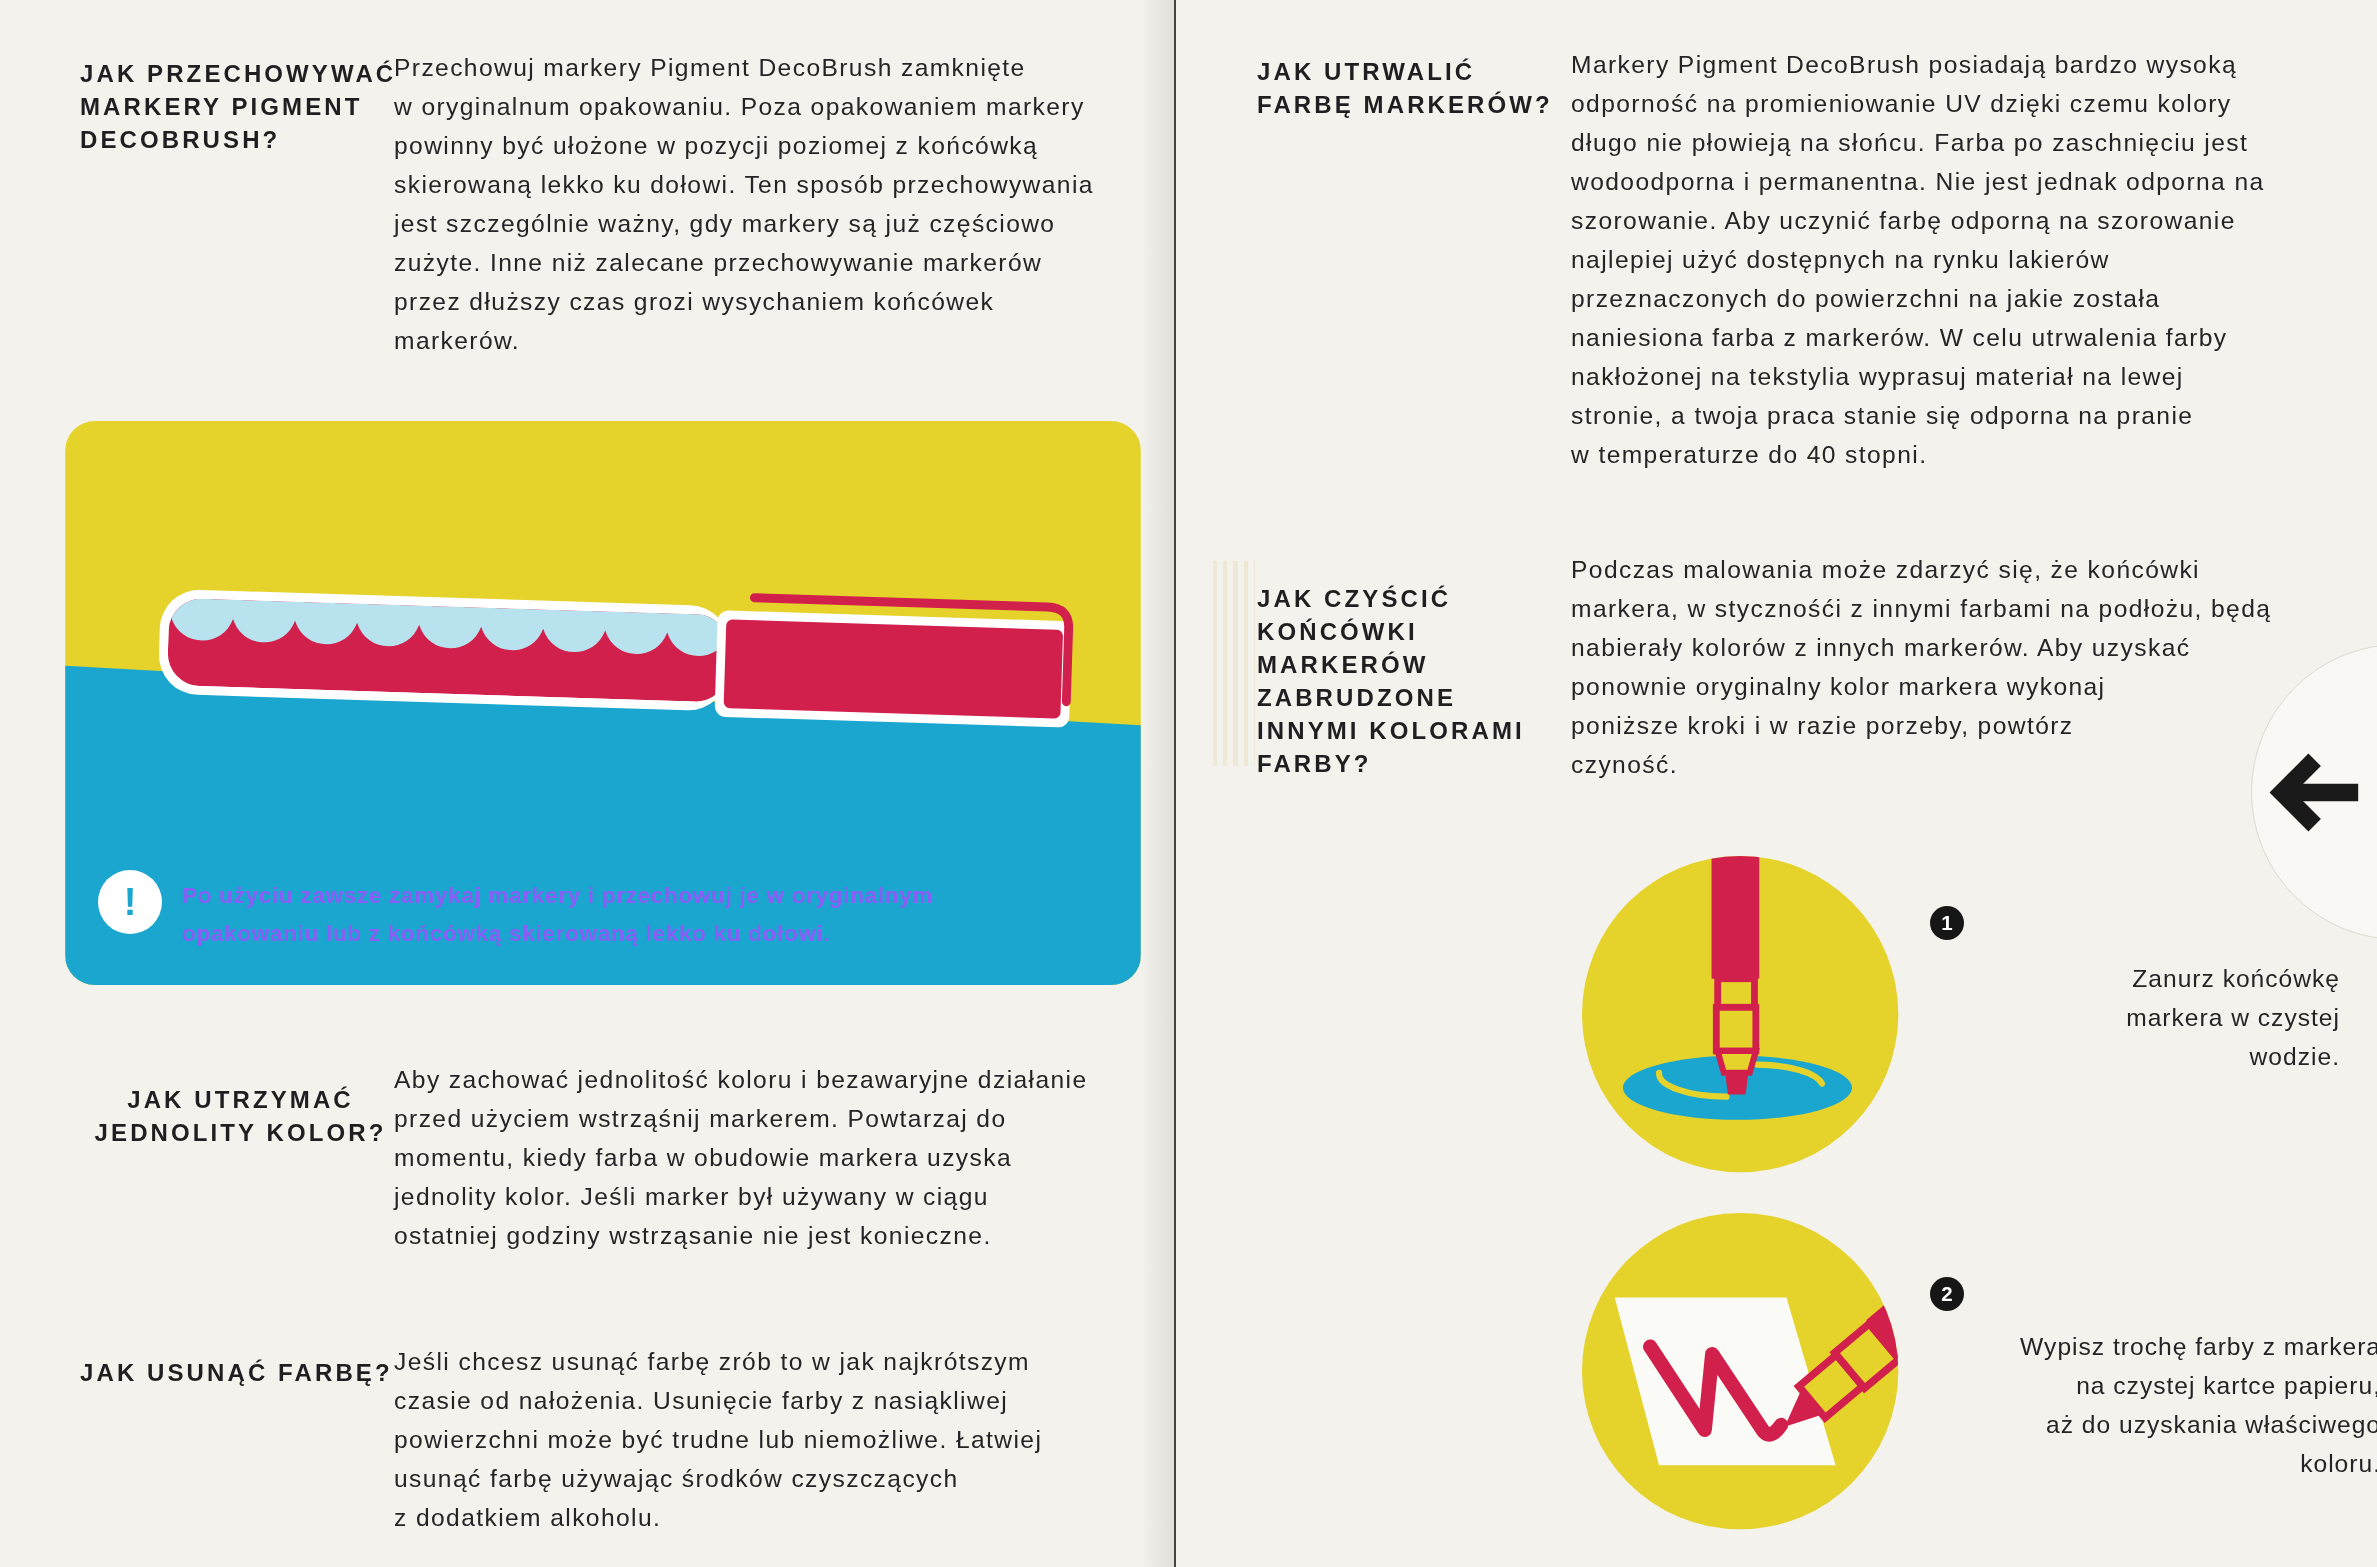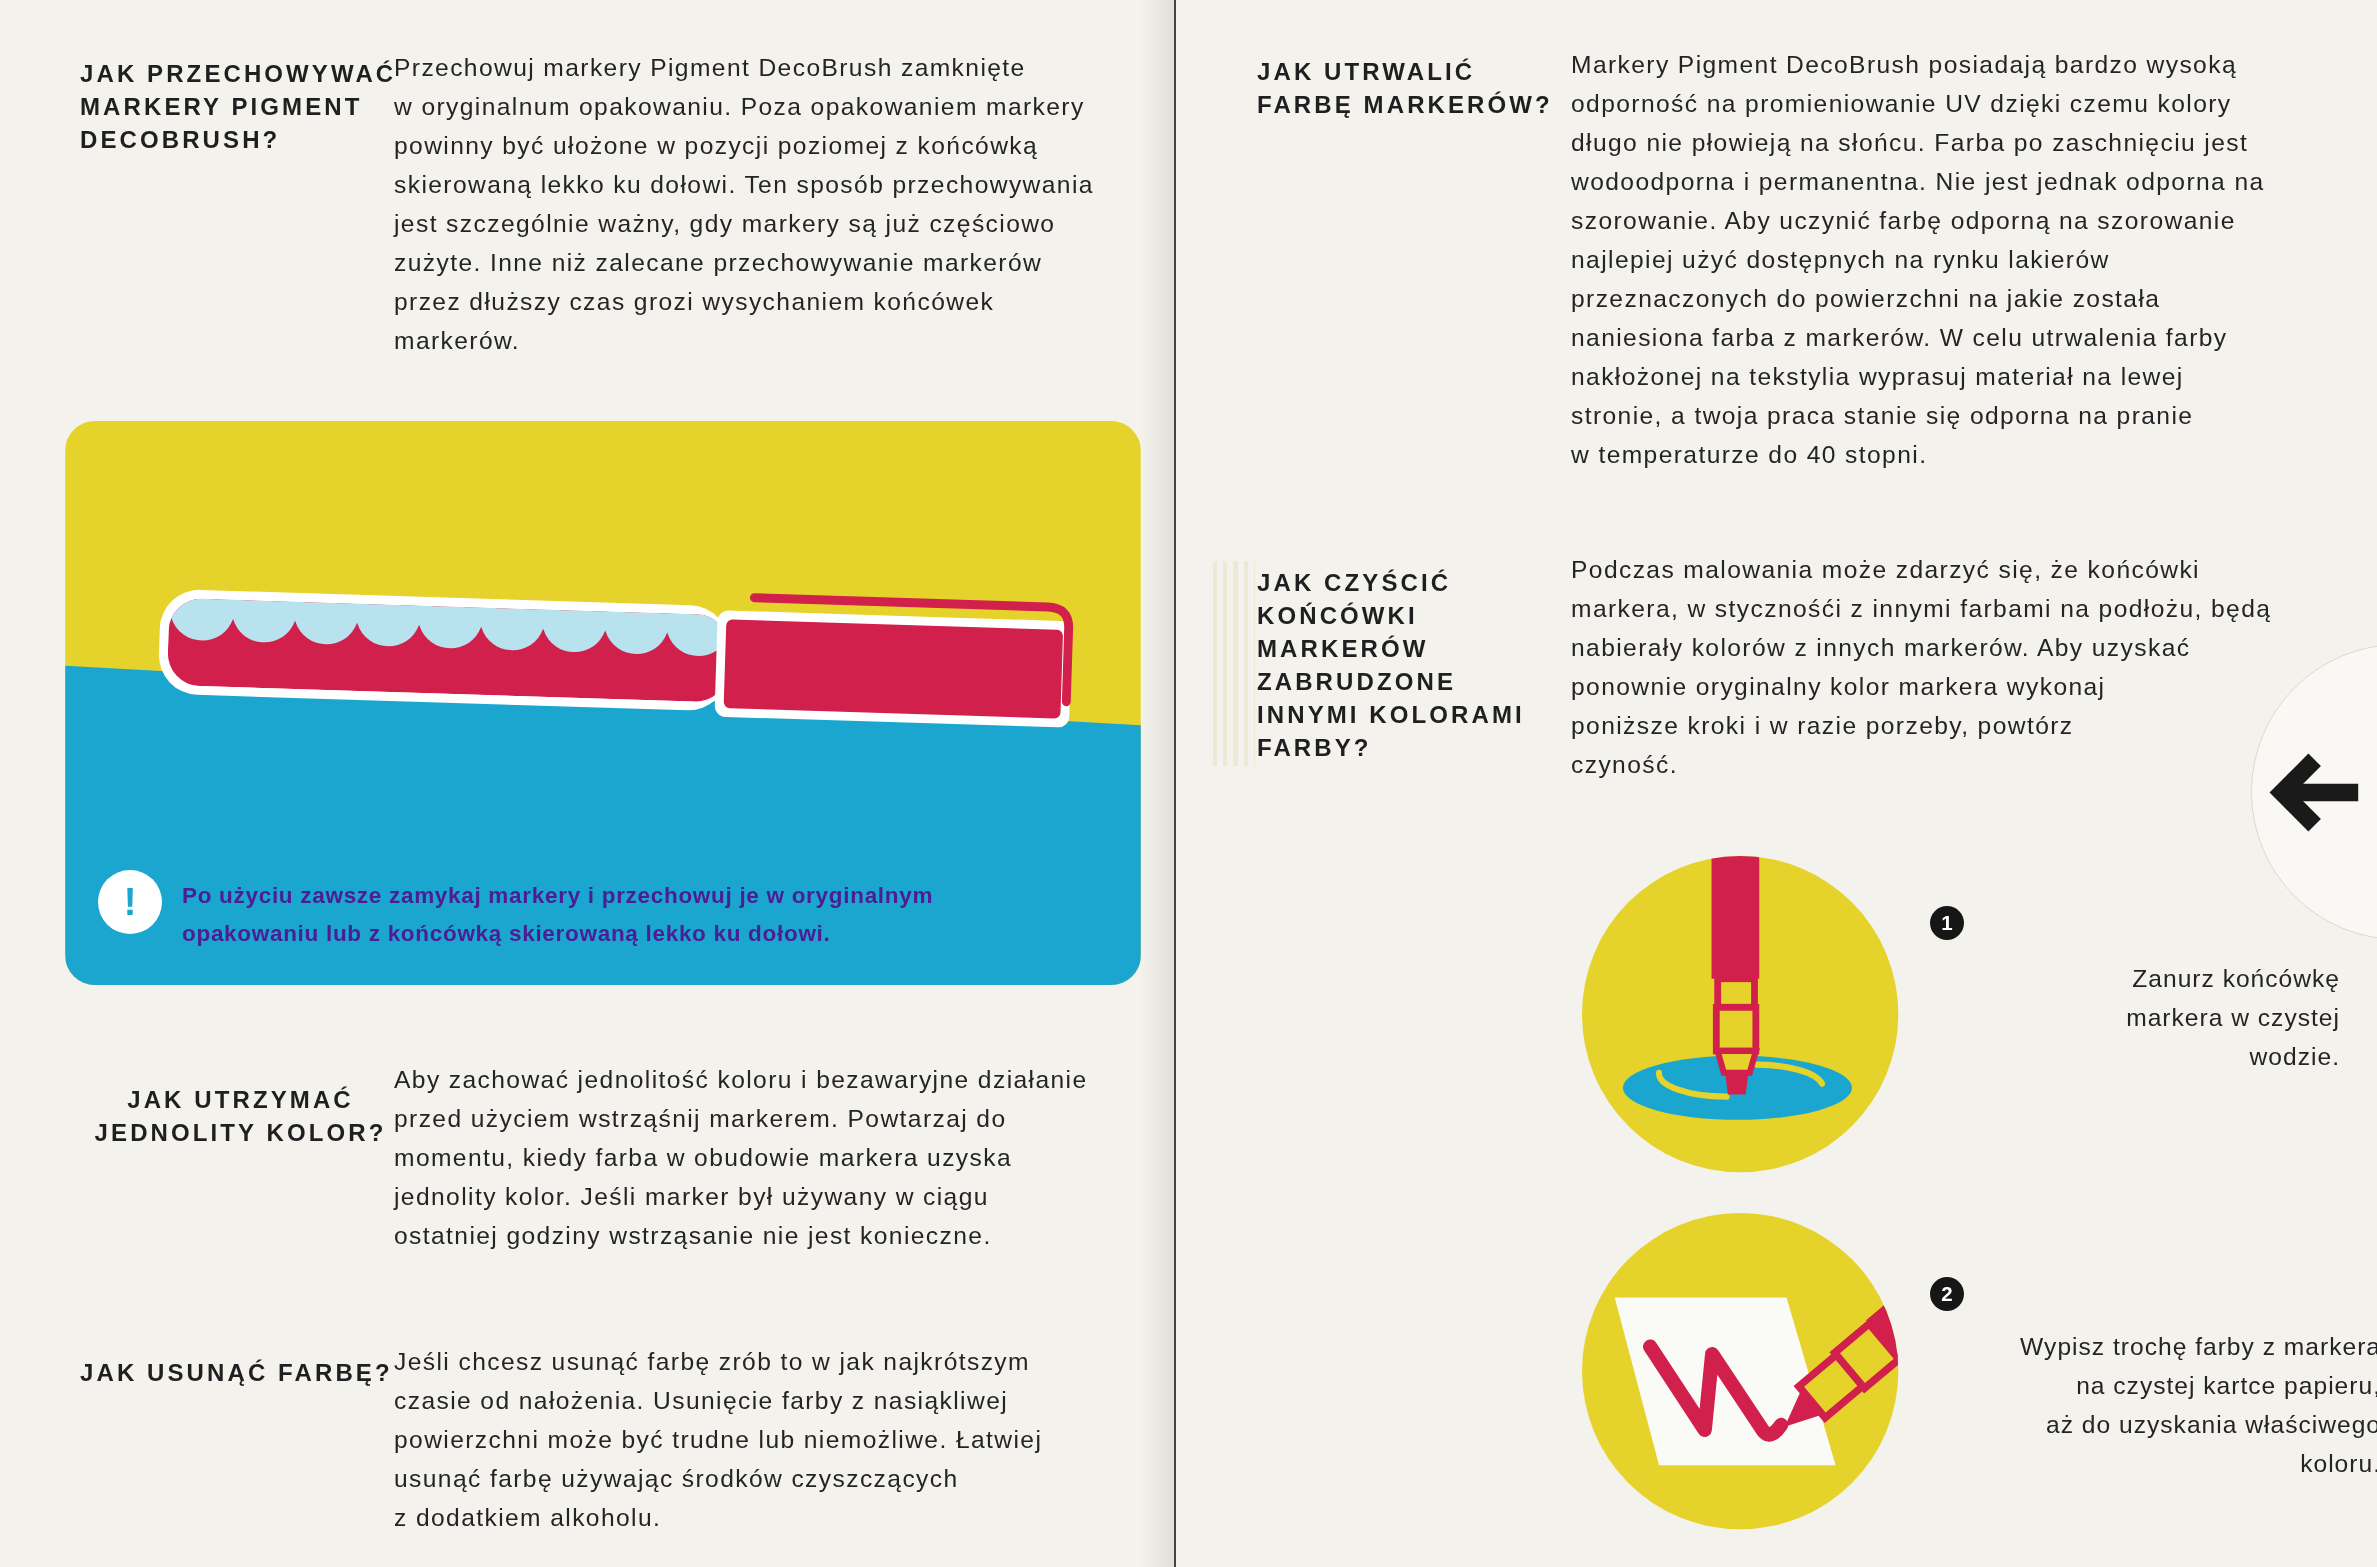--- a/index.html
+++ b/index.html
@@ -22,21 +22,21 @@
     border-radius:30px;overflow:hidden;
   }
   .card svg{position:absolute;left:0;top:0;}
   .note-icon{
     position:absolute;left:33px;top:449px;width:64px;height:64px;border-radius:50%;
     background:#fff;display:flex;align-items:center;justify-content:center;
     color:var(--blue);font-weight:700;font-size:38px;
   }
   .note-text{
     position:absolute;left:117px;top:456px;width:928px;
-    color:#4c1d95;font-weight:700;font-size:22.5px;line-height:38px;letter-spacing:0.7px;
+    color:#8b5cf6;font-weight:700;font-size:22.5px;line-height:38px;letter-spacing:0.7px;
     white-space:pre-line;
   }
   .fold{
     position:absolute;left:1174px;top:0;width:2px;height:1567px;background:#45443f;
   }
   .fold-shade{
     position:absolute;left:1140px;top:0;width:34px;height:1567px;
     background:linear-gradient(90deg,rgba(0,0,0,0) 0%,rgba(60,58,50,.10) 100%);
   }
   .texture{
@@ -131,21 +131,21 @@
 długo nie płowieją na słońcu. Farba po zaschnięciu jest
 wodoodporna i permanentna. Nie jest jednak odporna na
 szorowanie. Aby uczynić farbę odporną na szorowanie
 najlepiej użyć dostępnych na rynku lakierów
 przeznaczonych do powierzchni na jakie została
 naniesiona farba z markerów. W celu utrwalenia farby
 nakłożonej na tekstylia wyprasuj materiał na lewej
 stronie, a twoja praca stanie się odporna na pranie
 w temperaturze do 40 stopni.</div>
 
-  <div class="qa-heading" style="left:1257px;top:566px;width:321px;">JAK CZYŚCIĆ
+  <div class="qa-heading" style="left:1257px;top:582px;width:321px;">JAK CZYŚCIĆ
 KOŃCÓWKI
 MARKERÓW
 ZABRUDZONE
 INNYMI KOLORAMI
 FARBY?</div>
   <div class="qa-body" style="left:1571px;top:550px;width:825px;">Podczas malowania może zdarzyć się, że końcówki
 markera, w stycznośći z innymi farbami na podłożu, będą
 nabierały kolorów z innych markerów. Aby uzyskać
 ponownie oryginalny kolor markera wykonaj
 poniższe kroki i w razie porzeby, powtórz

